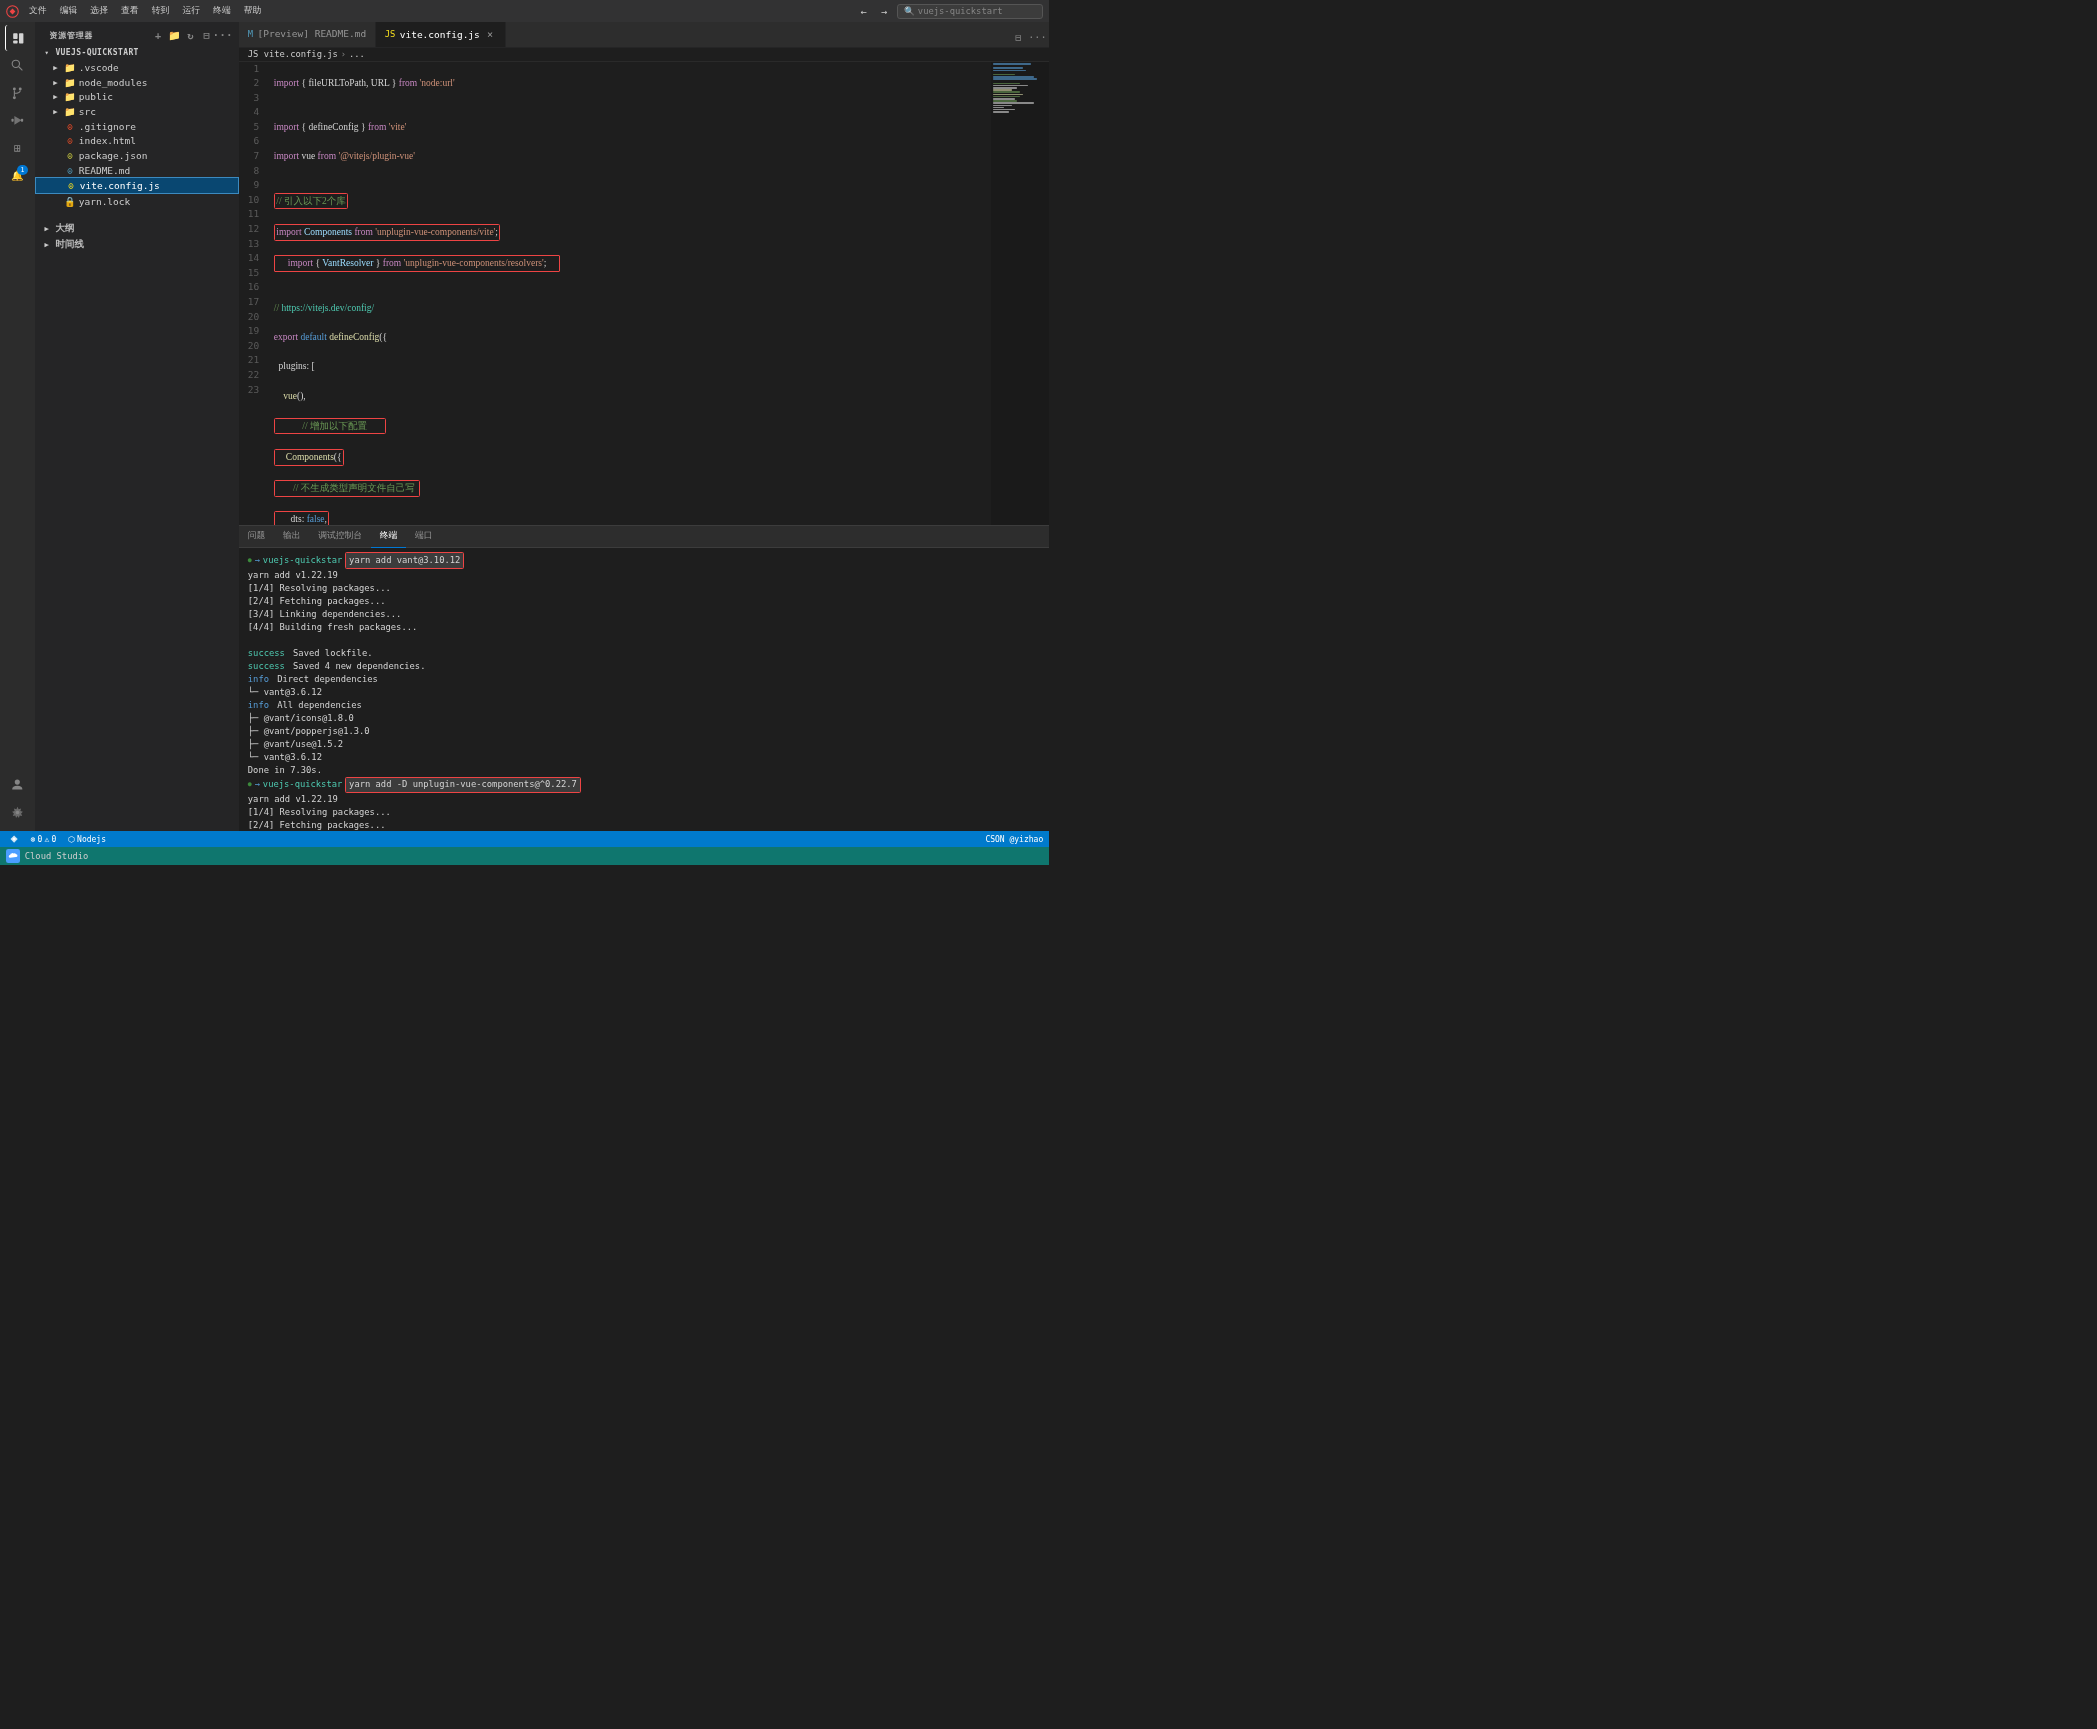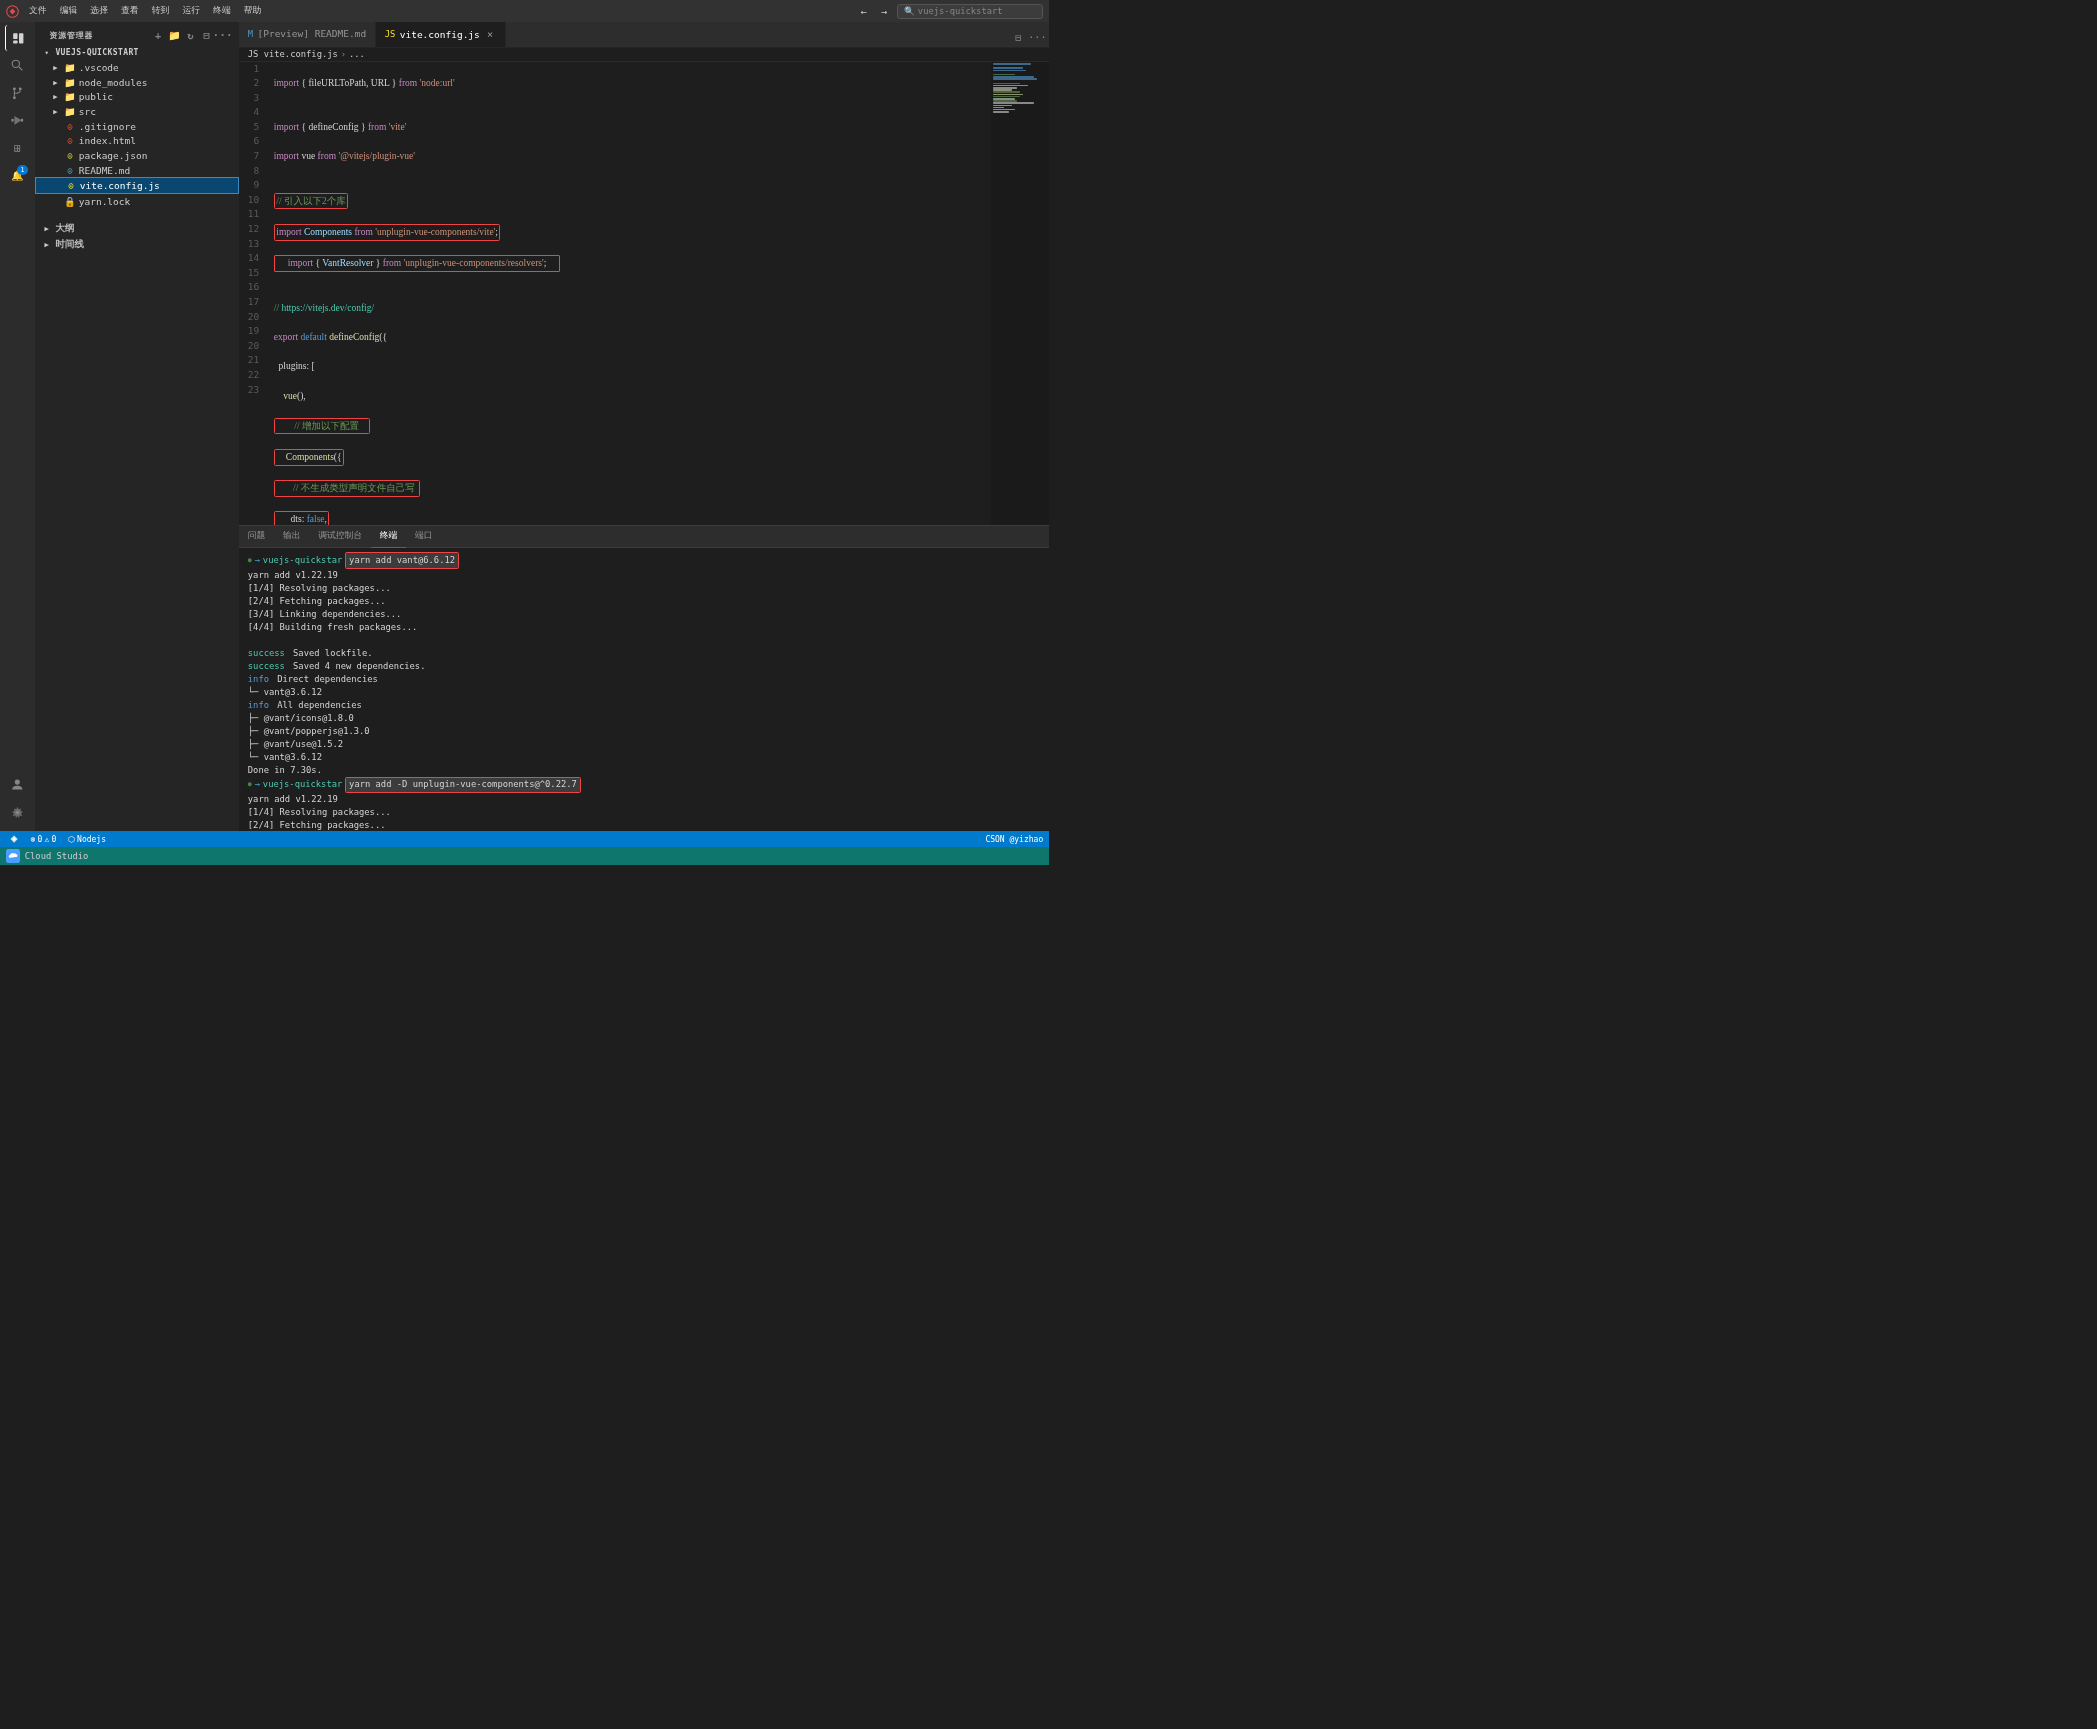--- a/index.html
+++ b/index.html
@@ -676,21 +676,21 @@
 <span class="line"><span class="import-kw">import</span> <span class="plain">vue </span><span class="import-kw">from</span> <span class="str">'@vitejs/plugin-vue'</span></span>
 <span class="line"></span>
 <span class="line"><span style="border:1.5px solid #e44;border-radius:1.5px;padding:0 1.5px;display:inline-block;"><span class="comment">// 引入以下2个库</span></span></span>
 <span class="line"><span style="border:1.5px solid #e44;border-radius:1.5px;padding:0 1.5px;display:inline-block;"><span class="import-kw">import</span> <span class="var">Components</span> <span class="import-kw">from</span> <span class="str">'unplugin-vue-components/vite'</span><span class="plain">;</span></span></span>
 <span class="line"><span style="border:1.5px solid #e44;border-radius:1px;padding:0 13px;display:inline-block;"><span class="import-kw">import</span> <span class="plain">{ </span><span class="var">VantResolver</span><span class="plain"> } </span><span class="import-kw">from</span> <span class="str">'unplugin-vue-components/resolvers'</span><span class="plain">;</span></span></span>
 <span class="line"></span>
 <span class="line"><span class="comment">// <span class="url">https://vitejs.dev/config/</span></span></span>
 <span class="line"><span class="import-kw">export</span> <span class="kw">default</span> <span class="fn">defineConfig</span><span class="plain">({</span></span>
 <span class="line"><span class="plain">  plugins: [</span></span>
 <span class="line"><span class="plain">    </span><span class="fn">vue</span><span class="plain">(),</span></span>
-<span class="line"><span style="border:1.5px solid #e44;border-radius:1.5px;padding:0 10px;display:inline-block;"><span class="comment">    // 增加以下配置</span></span></span>
+<span class="line"><span style="border:1.5px solid #e44;border-radius:1.5px;padding:0 18px;display:inline-block;"><span class="comment">    // 增加以下配置</span></span></span>
 <span class="line"><span style="border:1.5px solid #e44;border-radius:1.5px;padding:0 1.5px;display:inline-block;"><span class="plain">    </span><span class="fn">Components</span><span class="plain">({</span></span></span>
 <span class="line"><span style="border:1.5px solid #e44;border-radius:1.5px;padding:0 4px;display:inline-block;"><span class="comment">      // 不生成类型声明文件自己写</span></span></span>
 <span class="line"><span style="border:1.5px solid #e44;border-radius:1.5px;padding:0 1.5px;display:inline-block;"><span class="plain">      dts: </span><span class="kw">false</span><span class="plain">,</span></span></span>
 
 
 
 
 
 
         </div>
@@ -733,21 +733,21 @@
         <div class="panel-tab active">终端</div>
         <div class="panel-tab">端口</div>
       </div>
 
       <div class="terminal-content">
 
         <div class="term-line">
           <span style="color:#3c8a3c;font-size:6.6px;">●</span>
           <span class="term-prompt-arrow">→</span>
           <span class="term-prompt">vuejs-quickstar</span>
-          <span class="term-cmd-highlight">yarn add vant@6.6.12</span>
+          <span class="term-cmd-highlight">yarn add vant@3.10.12</span>
         </div>
         <div class="term-line"><span class="term-normal">yarn add v1.22.19</span></div>
         <div class="term-line"><span class="term-normal">[1/4] Resolving packages...</span></div>
         <div class="term-line"><span class="term-normal">[2/4] Fetching packages...</span></div>
         <div class="term-line"><span class="term-normal">[3/4] Linking dependencies...</span></div>
         <div class="term-line"><span class="term-normal">[4/4] Building fresh packages...</span></div>
         <div class="term-line">&nbsp;</div>
         <div class="term-line"><span class="term-success">success</span><span class="term-normal"> Saved lockfile.</span></div>
         <div class="term-line"><span class="term-success">success</span><span class="term-normal"> Saved 4 new dependencies.</span></div>
         <div class="term-line"><span class="term-info">info</span><span class="term-normal"> Direct dependencies</span></div>

